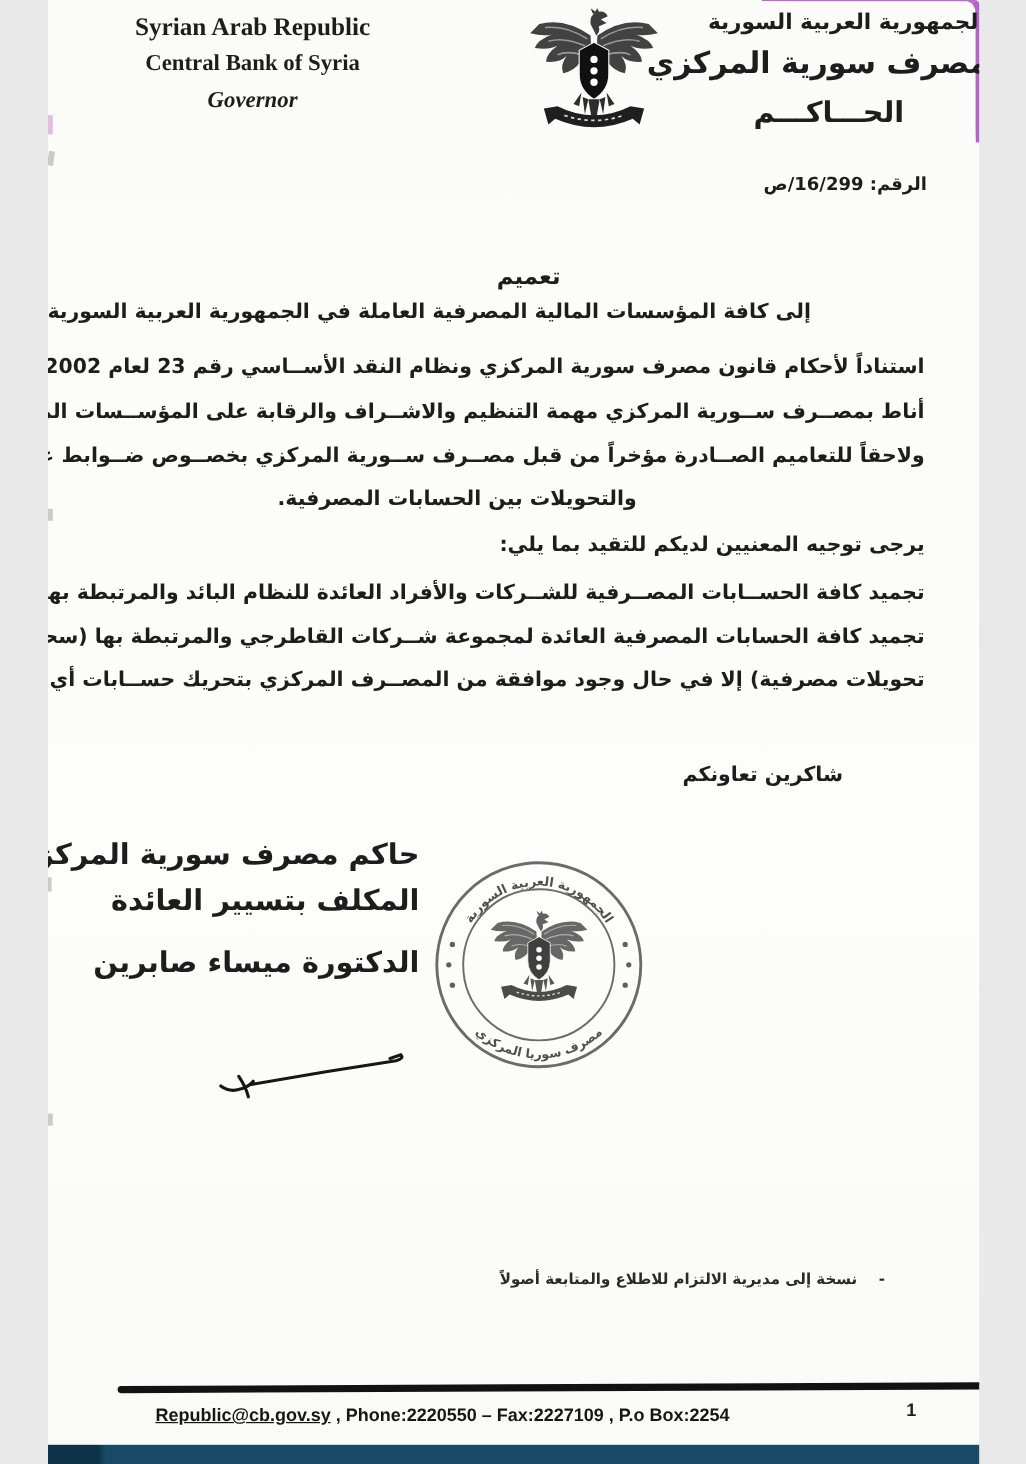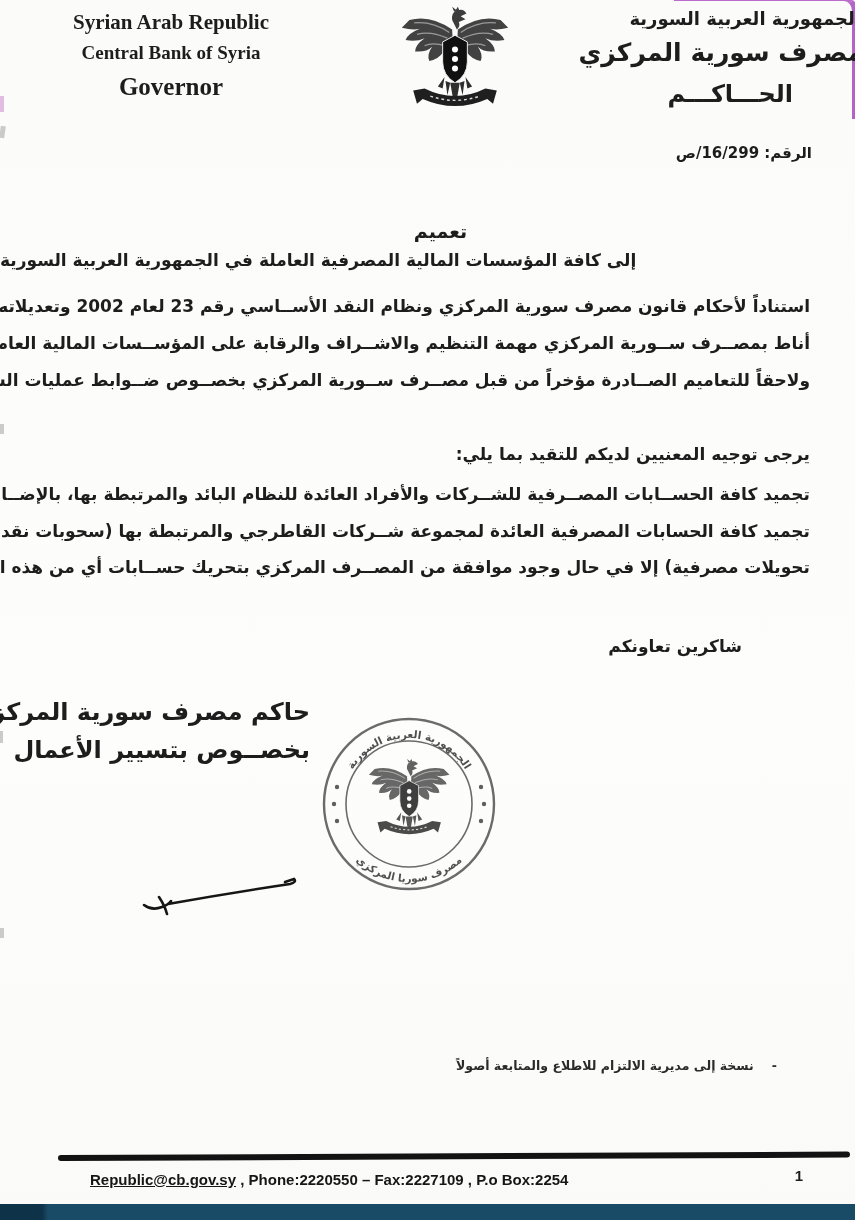--- a/index.html
+++ b/index.html
@@ -1,31 +1,31 @@
 <!DOCTYPE html>
 <html><head>
 <meta charset="utf-8">
 <style>
   html,body { margin:0; padding:0; background:#e9e9e9; }
   .page {
-    position:relative; width:855px; height:1220px; margin:0 auto;
+    position:relative; width:776px; height:1220px; margin:0 auto;
     background:linear-gradient(180deg,#fbfbfa 0%, #fdfdfc 60%, #fafaf9 100%);
     overflow:hidden; color:#1d1d1d;
     font-family:"DejaVu Sans", sans-serif;
   }
   .abs { position:absolute; }
   .ar { direction:rtl; }
   .nowrap { white-space:nowrap;text-align:right; }
 
   
   .hdr-en { left:60px; top:10px; width:222px; text-align:center;
             font-family:"Liberation Serif", serif; font-weight:bold; }
   .hdr-en .l1 { font-size:21px; }
   .hdr-en .l2 { font-size:19px; margin-top:7px; }
-  .hdr-en .l3 { font-size:25px; margin-top:9px; }
+  .hdr-en .l3 { font-size:19px; font-style:italic; margin-top:9px; }
 
   
   .h-ar { font-weight:700; text-align:right; }
   .h-ar1 { top:8px;  right:-6px; font-size:18px; }
   .h-ar2 { top:38px; right:-8px; font-size:25px; }
   .h-ar3 { top:80px; right:62px; font-size:24px; letter-spacing:1px; }
 
   
   .ref { top:136px; right:43px; text-align:right; font-weight:700; font-size:15px; line-height:34px; }
 
@@ -118,32 +118,34 @@
   <div class="abs ar ref">
     <div class="nowrap">الرقم: 16/299/ص</div>
   </div>
 
   <div class="abs ar title">تعميم</div>
   <div class="abs ar subject nowrap">إلى كافة المؤسسات المالية المصرفية العاملة في الجمهورية العربية السورية</div>
 
   <div class="abs bl" style="top:296px">استناداً لأحكام قانون مصرف سورية المركزي ونظام النقد الأســاسي رقم 23 لعام 2002 وتعديلاته، الذي</div>
   <div class="abs bl" style="top:333px">أناط بمصــرف ســورية المركزي مهمة التنظيم والاشــراف والرقابة على المؤســسات المالية العاملة أصــولاً،</div>
   <div class="abs bl" style="top:370px">ولاحقاً للتعاميم الصــادرة مؤخراً من قبل مصــرف ســورية المركزي بخصــوص ضــوابط عمليات الســحوبات</div>
+  <div class="abs bl" style="top:406px;right:285px">والتحويلات بين الحسابات المصرفية.</div>
 
   <div class="abs bl" style="top:444px">يرجى توجيه المعنيين لديكم للتقيد بما يلي:</div>
 
   <div class="abs bl" style="top:484px">تجميد كافة الحســابات المصــرفية للشــركات والأفراد العائدة للنظام البائد والمرتبطة بها، بالإضــافة إلى</div>
   <div class="abs bl" style="top:521px">تجميد كافة الحسابات المصرفية العائدة لمجموعة شــركات القاطرجي والمرتبطة بها (سحوبات نقدية و/أو</div>
   <div class="abs bl" style="top:557px">تحويلات مصرفية) إلا في حال وجود موافقة من المصــرف المركزي بتحريك حســابات أي من هذه الجهات،</div>
 
   <div class="abs closing nowrap">شاكرين تعاونكم</div>
 
   <div class="abs sig">
     <div class="s1 nowrap">حاكم مصرف سورية المركزي</div>
-    <div class="s2 nowrap">بخصــوص بتسيير الأعمال</div>
+    <div class="s2 nowrap">المكلف بتسيير العائدة</div>
+    <div class="s3 nowrap">الدكتورة ميساء صابرين</div>
   </div>
 
   <svg class="abs" style="left:320px;top:712px" width="178" height="184" viewBox="0 0 178 184">
     <g transform="translate(0,3)">
       <circle cx="89" cy="89" r="85" fill="none" stroke="#6b6b6b" stroke-width="2.4"></circle>
       <circle cx="89" cy="89" r="63" fill="none" stroke="#6b6b6b" stroke-width="1.6"></circle>
       <path id="sealTop" d="M 23 89 A 66 66 0 0 1 155 89" fill="none"></path>
       <path id="sealBot" d="M 11 89 A 78 78 0 0 0 167 89" fill="none"></path>
       <text font-size="10.5" font-weight="700" fill="#4f4f4f" font-family="DejaVu Sans, sans-serif">
         <textPath href="#sealTop" startOffset="50%" text-anchor="middle">الجمهورية العربية السورية</textPath>

